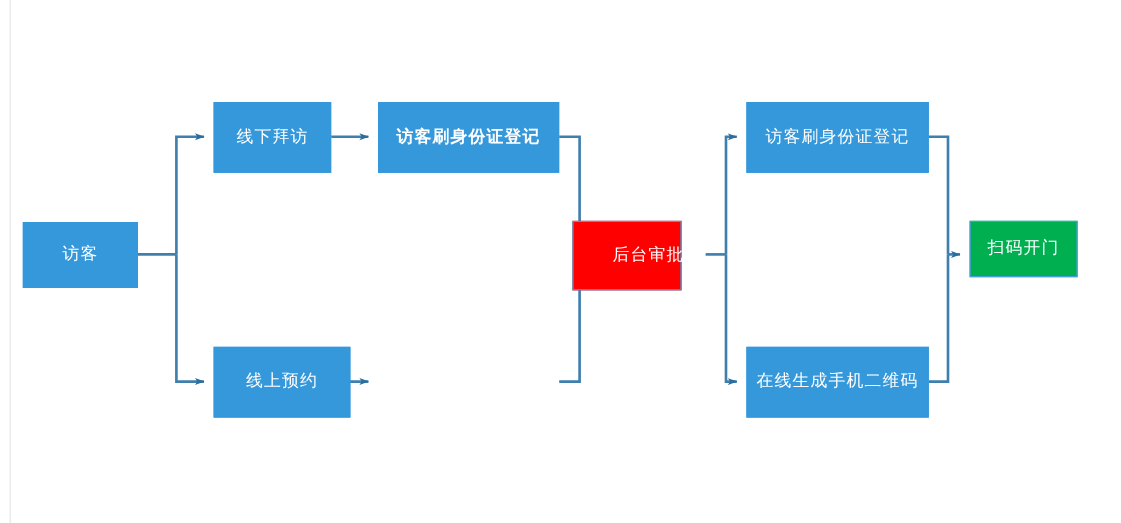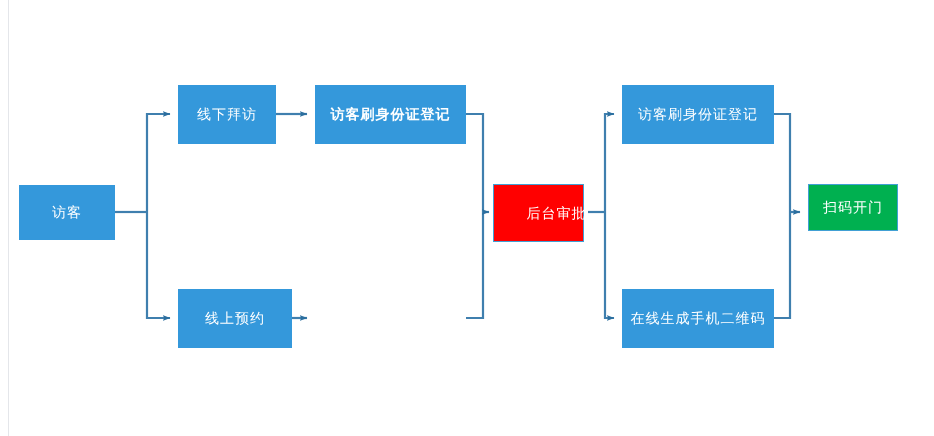--- a/index.html
+++ b/index.html
@@ -118,21 +118,21 @@
 
   <div class="node blue" style="left:315px;top:85px;width:151px;height:59px;font-weight:bold;">
     <span class="node-label">访客刷身份证登记</span>
   </div>
 
   <div class="node blue" style="left:178px;top:289px;width:114px;height:59px;">
     <span class="node-label">线上预约</span>
   </div>
 
 
-  <div class="node red" style="left:493px;top:184px;width:91px;height:58px;padding-left:36px;">
+  <div class="node red" style="left:477px;top:184px;width:91px;height:58px;padding-left:36px;">
     <span class="node-label">后台审批</span>
   </div>
 
   <div class="node blue" style="left:622px;top:85px;width:152px;height:59px;">
     <span class="node-label">访客刷身份证登记</span>
   </div>
 
   <div class="node blue" style="left:622px;top:289px;width:152px;height:59px;">
     <span class="node-label">在线生成手机二维码</span>
   </div>

